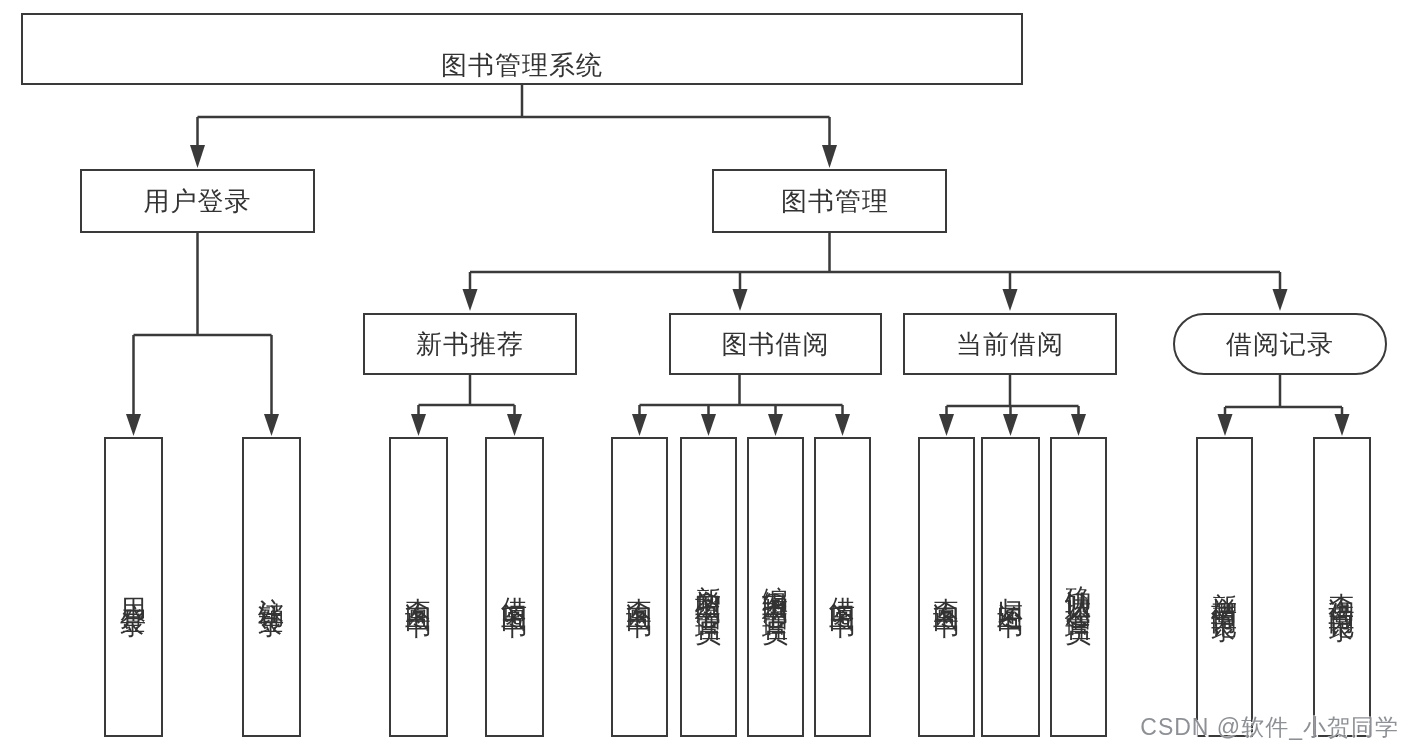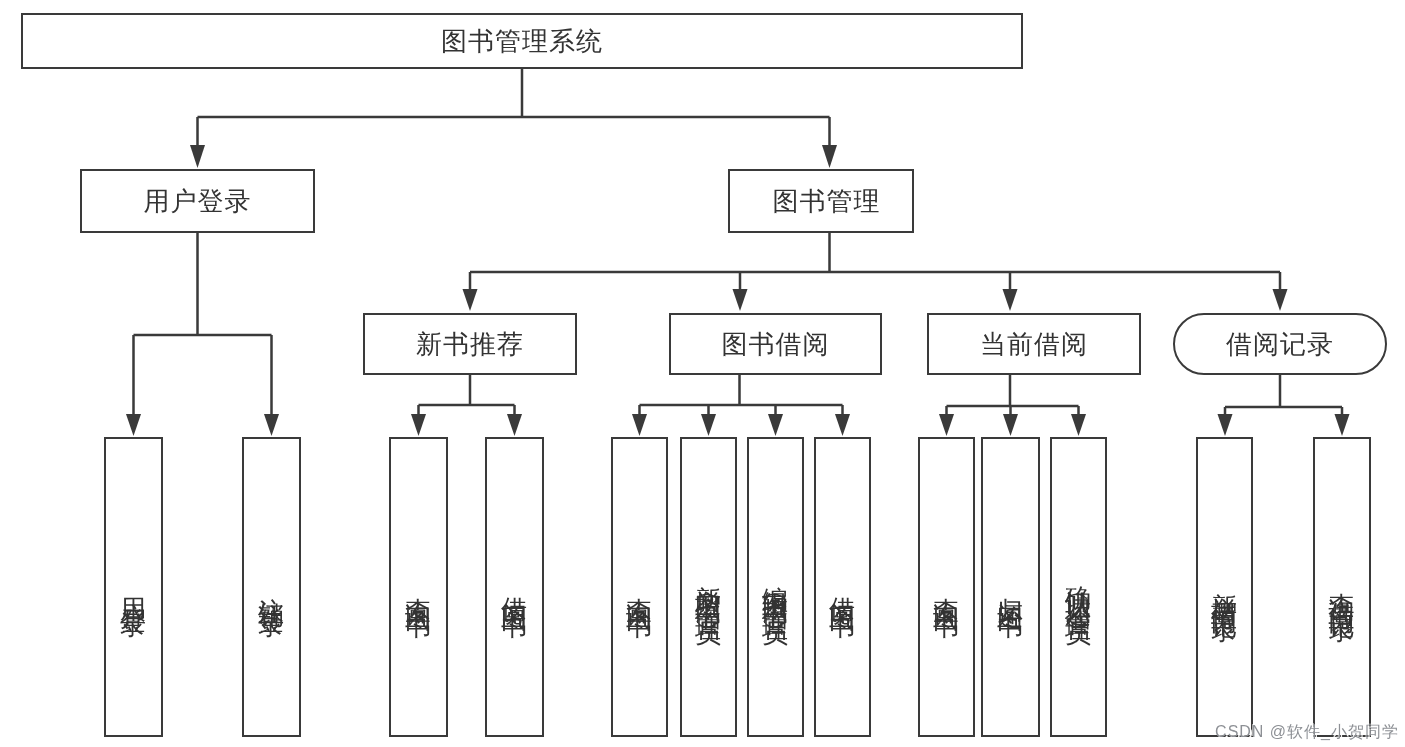--- a/index.html
+++ b/index.html
@@ -26,46 +26,46 @@
   }
   .node.h{font-size:26px;letter-spacing:1px;white-space:nowrap;}
   .node.v span{
     writing-mode:vertical-rl;
     text-orientation:mixed;
     font-size:26px;
     letter-spacing:5px;
     line-height:1;
     white-space:nowrap;
   }
-  .root{left:21px;top:13px;width:1002px;height:56px;}
+  .root{left:21px;top:13px;width:1002px;height:72px;align-items:flex-end;}
   .l2a{left:80px;top:169px;width:235px;height:64px;}
-  .l2b{left:728px;top:169px;width:186px;height:64px;padding-left:11px;}
+  .l2b{left:712px;top:169px;width:235px;height:64px;padding-left:11px;}
   .l3a{left:363px;top:313px;width:214px;height:62px;text-align:right;}
   .l3b{left:633px;top:313px;width:213px;height:62px;margin-left:36px;}
-  .l3c{left:903px;top:313px;width:214px;height:62px;margin-left:24px;}
+  .l3c{left:903px;top:313px;width:214px;height:62px;}
   .l3d{left:1173px;top:313px;width:214px;height:62px;border-radius:31px;}
   .v{top:437px;height:300px;}
   .a1{left:104px;width:59px;}
   .a2{left:242px;width:59px;}
   .b1{left:389px;width:59px;}
   .b2{left:485px;width:59px;}
   .c1{left:611px;width:57px;}
   .c2{left:680px;width:57px;}
   .c3{left:747px;width:57px;}
   .c4{left:814px;width:57px;}
   .d1{left:918px;width:57px;}
   .d2{left:981px;width:59px;}
   .d3{left:1050px;width:57px;}
   .e1{left:1196px;width:57px;}
   .e2{left:1313px;width:58px;}
   .watermark{
     position:absolute;
     right:6px;bottom:4px;
     z-index:10;
-    font-size:16px;
+    font-size:23px;
     color:#8d9095;
     letter-spacing:1px;
     text-shadow:2px 2px 0 rgba(255,255,255,0.95),-1px -1px 0 rgba(255,255,255,0.6);
     white-space:nowrap;
   }
 </style>
 </head>
 <body>
 
 <div class="stage">

